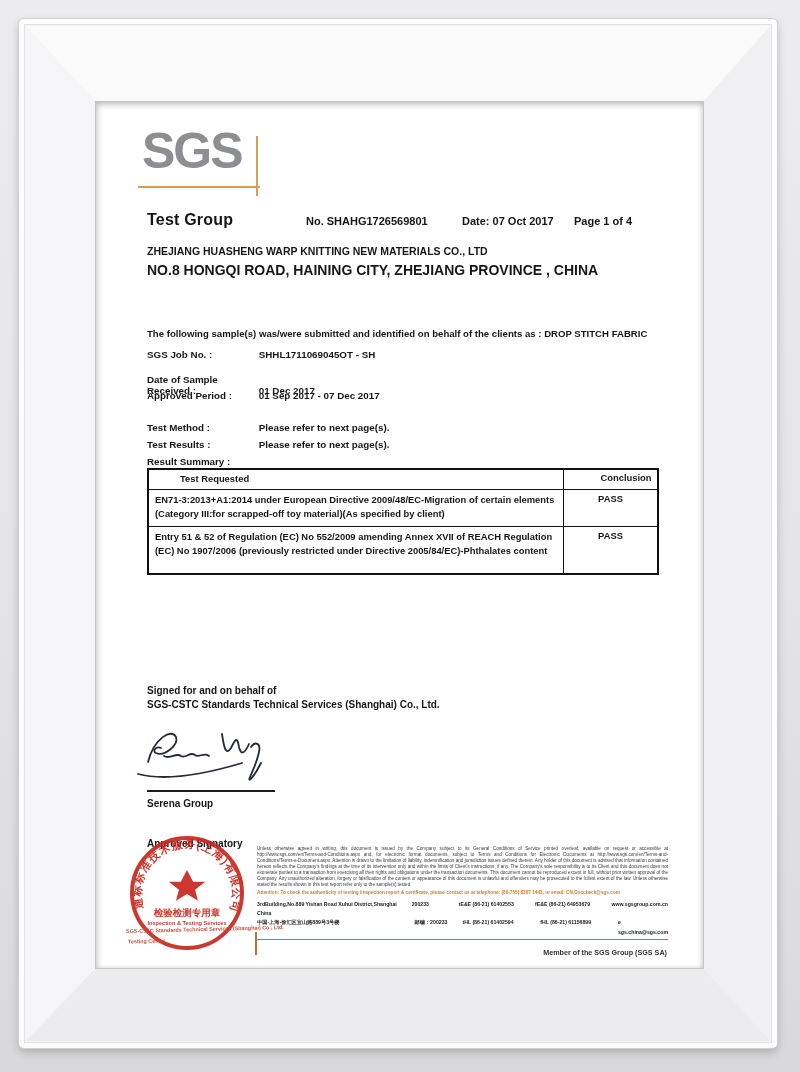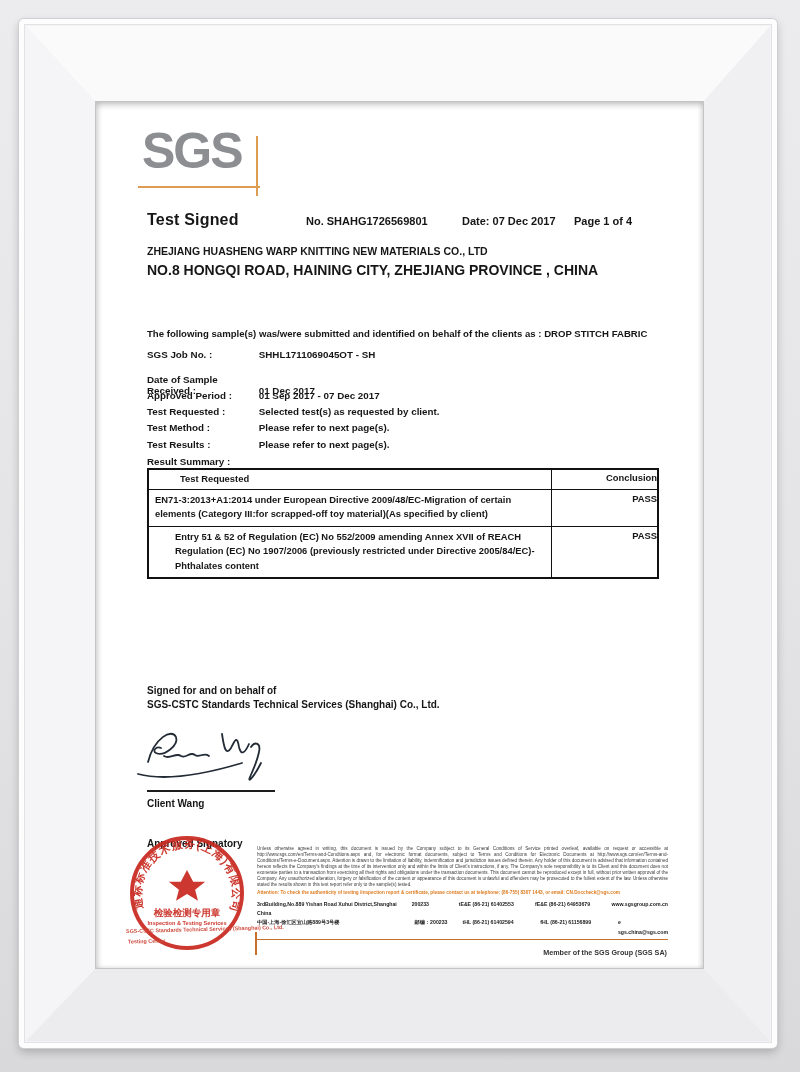--- a/index.html
+++ b/index.html
@@ -33,24 +33,24 @@
   
   .frow{left:51px;font-size:9.8px;width:520px;}
   .frow .flabel{display:inline-block;width:109px;}
   .f0{top:247px}.f1{top:272px}.f2{top:288px}.f3{top:304px}.f4{top:320px}.f5{top:337px}
   .rs-head{left:51px;top:354px;font-size:9.8px;text-align:center;}
   
   .rs-table{left:51px;top:366px;width:512px;box-sizing:border-box;border:2px solid #111;font-size:9.4px;}
   .rs-row{display:flex;}
   .rs-row + .rs-row{border-top:1.6px solid #111;}
   .rs-c1{flex:1;padding:3px 6px 4px 6px;box-sizing:border-box;line-height:1.55;}
-  .rs-c2{width:106px;border-left:1.6px solid #111;text-align:right;padding-top:3px;box-sizing:border-box;}
+  .rs-c2{width:94px;border-left:1.6px solid #111;text-align:center;padding-top:3px;box-sizing:border-box;}
   .rs-hdr .rs-c1,.rs-hdr .rs-c2{font-weight:700;padding-top:2px;padding-bottom:2px;padding-left:31px;}
   .rs-r1{min-height:30px;}
-  .rs-r2{min-height:46px;padding-left:20px;}
+  .rs-r2{min-height:46px;}
   
   .sig1{left:51px;top:583px;font-size:10px;}
   .sig2{left:51px;top:597px;font-size:10px;}
   .sig-svg{left:38px;top:620px;}
   .sig-rule{left:51px;top:688px;width:128px;height:2.4px;background:#1d1d1d;}
   .sig-name{left:51px;top:696px;font-size:10px;}
   .sig-role{left:51px;top:712px;font-size:10px;margin-top:24px;}
   
   .stamp-svg{left:28px;top:728px;opacity:.92;}
   .stamp-cap1{left:30px;top:824px;font-size:5.4px;color:#cd4a3d;font-weight:700;transform:rotate(-1.5deg);white-space:nowrap;}
@@ -74,45 +74,41 @@
 
 <div class="scene">
   <div class="frame">
     <div class="mat">
       <div class="doc">
 
         <div class="abs sgs-logo">SGS</div>
         <div class="abs logo-hline"></div>
         <div class="abs logo-vline"></div>
 
-        <div class="abs rpt-title">Test Signed</div>
+        <div class="abs rpt-title">Test Group</div>
         <div class="abs rpt-no">No. SHAHG1726569801</div>
-        <div class="abs rpt-date">Date: 07 Dec 2017</div>
+        <div class="abs rpt-date">Date: 07 Oct 2017</div>
         <div class="abs rpt-page">Page 1 of 4</div>
 
         <div class="abs client1">ZHEJIANG HUASHENG WARP KNITTING NEW MATERIALS CO., LTD</div>
         <div class="abs client2">NO.8 HONGQI ROAD, HAINING CITY, ZHEJIANG PROVINCE , CHINA</div>
 
         <div class="abs sample-line">The following sample(s) was/were submitted and identified on behalf of the clients as : DROP STITCH FABRIC</div>
 
         <div class="abs frow f0">
           <span class="flabel">SGS Job No. :</span>
           <span>SHHL1711069045OT - SH</span>
         </div>
         <div class="abs frow f1">
           <span class="flabel">Date of Sample Received :</span>
           <span>01 Dec 2017</span>
         </div>
         <div class="abs frow f2">
           <span class="flabel">Approved Period :</span>
           <span>01 Sep 2017 - 07 Dec 2017</span>
-        </div>
-        <div class="abs frow f3">
-          <span class="flabel">Test Requested :</span>
-          <span>Selected test(s) as requested by client.</span>
         </div>
         <div class="abs frow f5">
           <span class="flabel">Test Results :</span>
           <span>Please refer to next page(s).</span>
         </div>
         <div class="abs frow f4">
           <span class="flabel">Test Method :</span>
           <span>Please refer to next page(s).</span>
         </div>
 
@@ -137,21 +133,21 @@
         <svg class="abs sig-svg" width="150" height="66" viewBox="0 0 150 66">
           <g fill="none" stroke="#222b36" stroke-width="1.8" stroke-linecap="round">
             <path d="M14,40 C20,16 38,6 42,15 C45,23 30,35 22,31 C18,29 22,24 27,26"></path>
             <path d="M30,34 C36,38 42,30 47,34 C52,37 56,29 61,33 C65,36 70,30 75,34"></path>
             <path d="M88,12 C90,26 92,34 97,26 C101,18 103,13 105,25 C107,34 111,31 115,22"></path>
             <path d="M117,25 C121,19 127,21 125,30 C123,40 119,48 116,55 C113,62 120,55 127,41"></path>
             <path d="M4,52 C34,60 78,50 108,41"></path>
           </g>
         </svg>
         <div class="abs sig-rule"></div>
-        <div class="abs sig-name">Client Wang</div>
+        <div class="abs sig-name">Serena Group</div>
         <div class="abs sig-role">Approved Signatory</div>
 
         <svg class="abs stamp-svg" width="126" height="126" viewBox="0 0 126 126">
           <circle cx="63" cy="63" r="55" fill="none" stroke="#c8281e" stroke-width="4"></circle>
           <defs>
             <path id="ringArc" d="M 20,80 A 46,46 0 1 1 106,80"></path>
           </defs>
           <text font-size="11" font-weight="bold" fill="#c8281e" font-family="Liberation Sans, sans-serif" letter-spacing="1">
             <textPath href="#ringArc" startOffset="1%">通标标准技术服务(上海)有限公司</textPath>
           </text>

